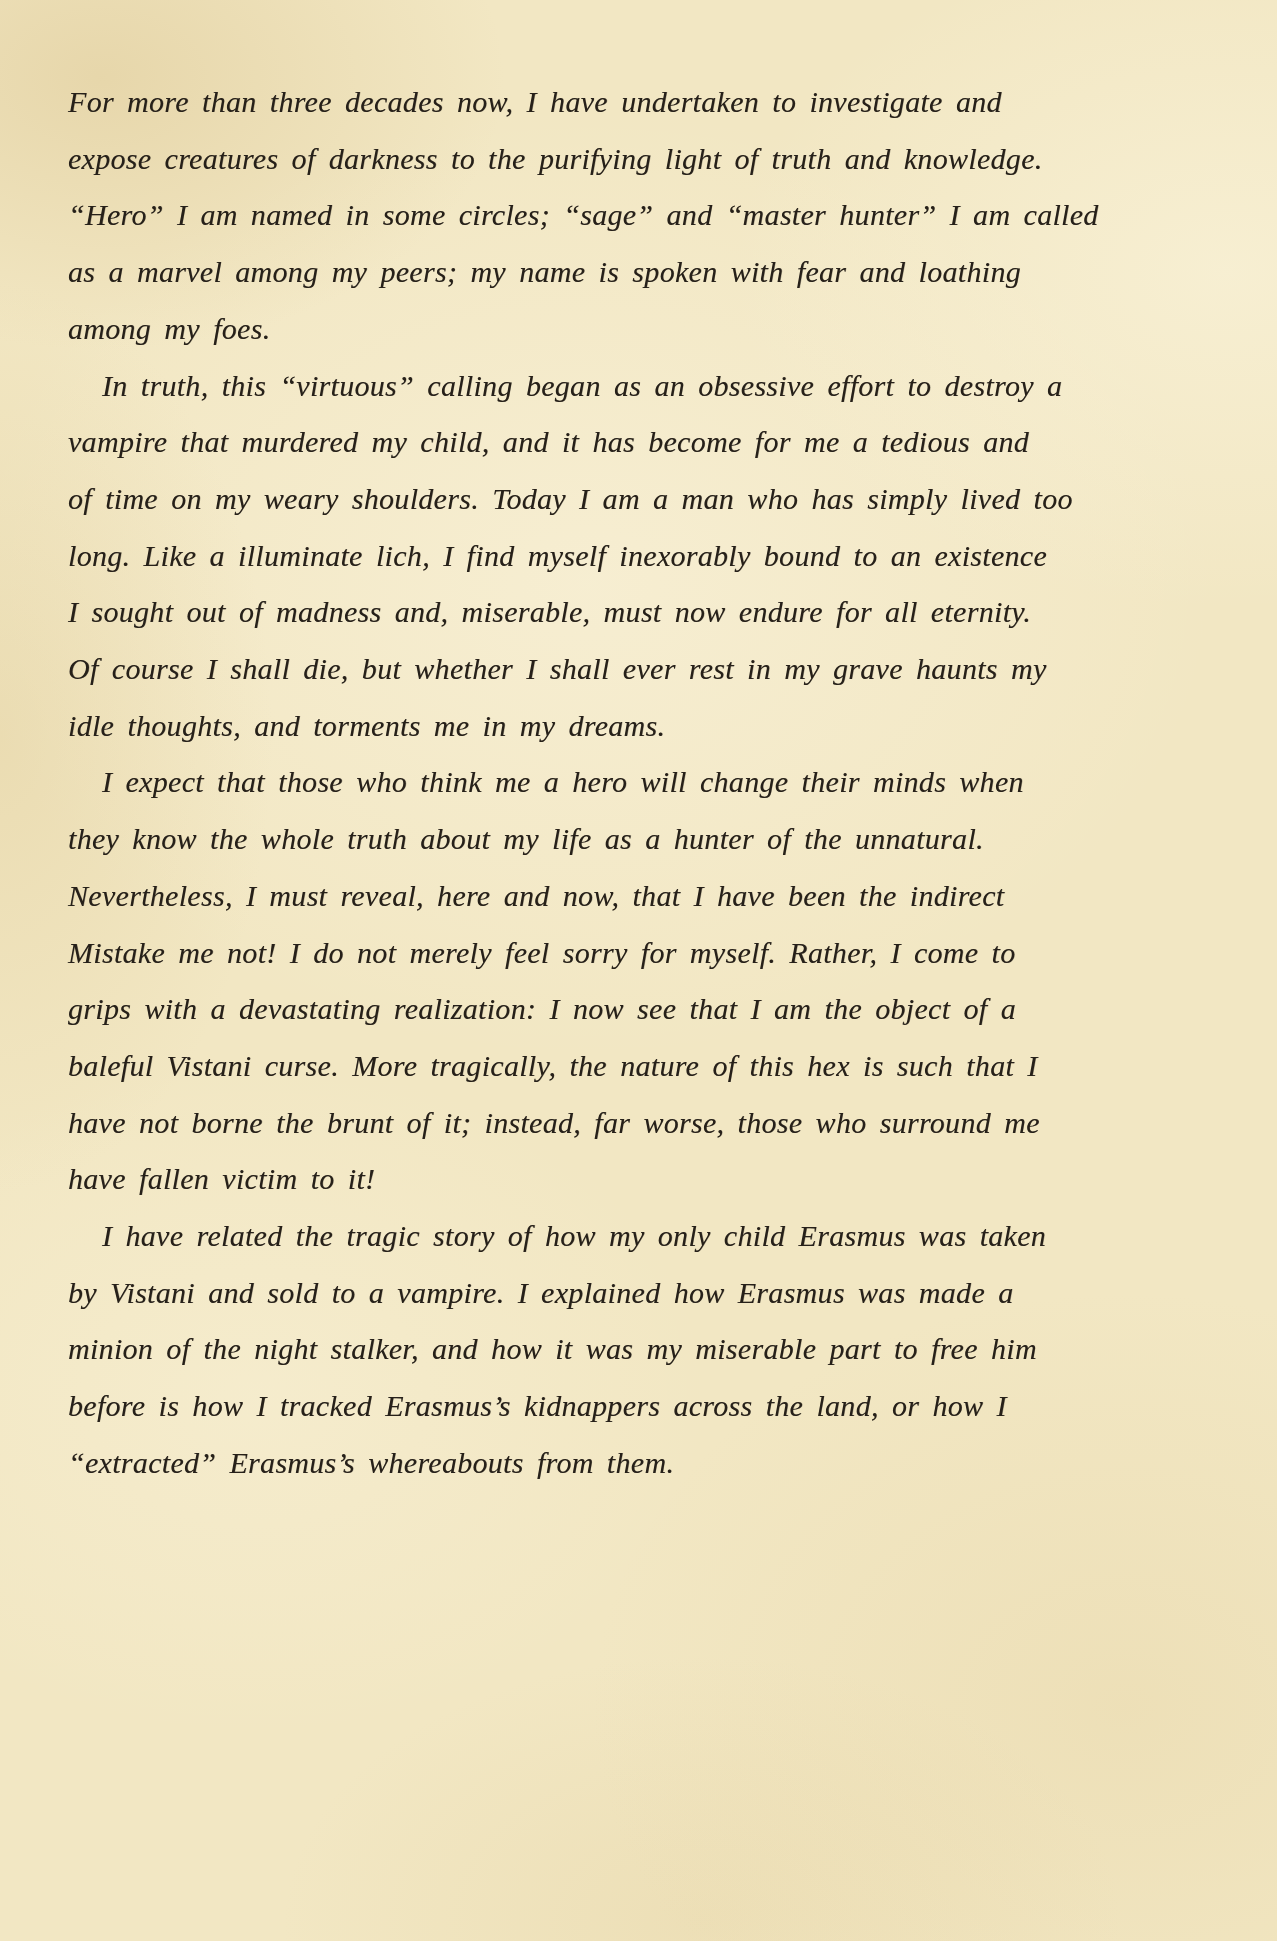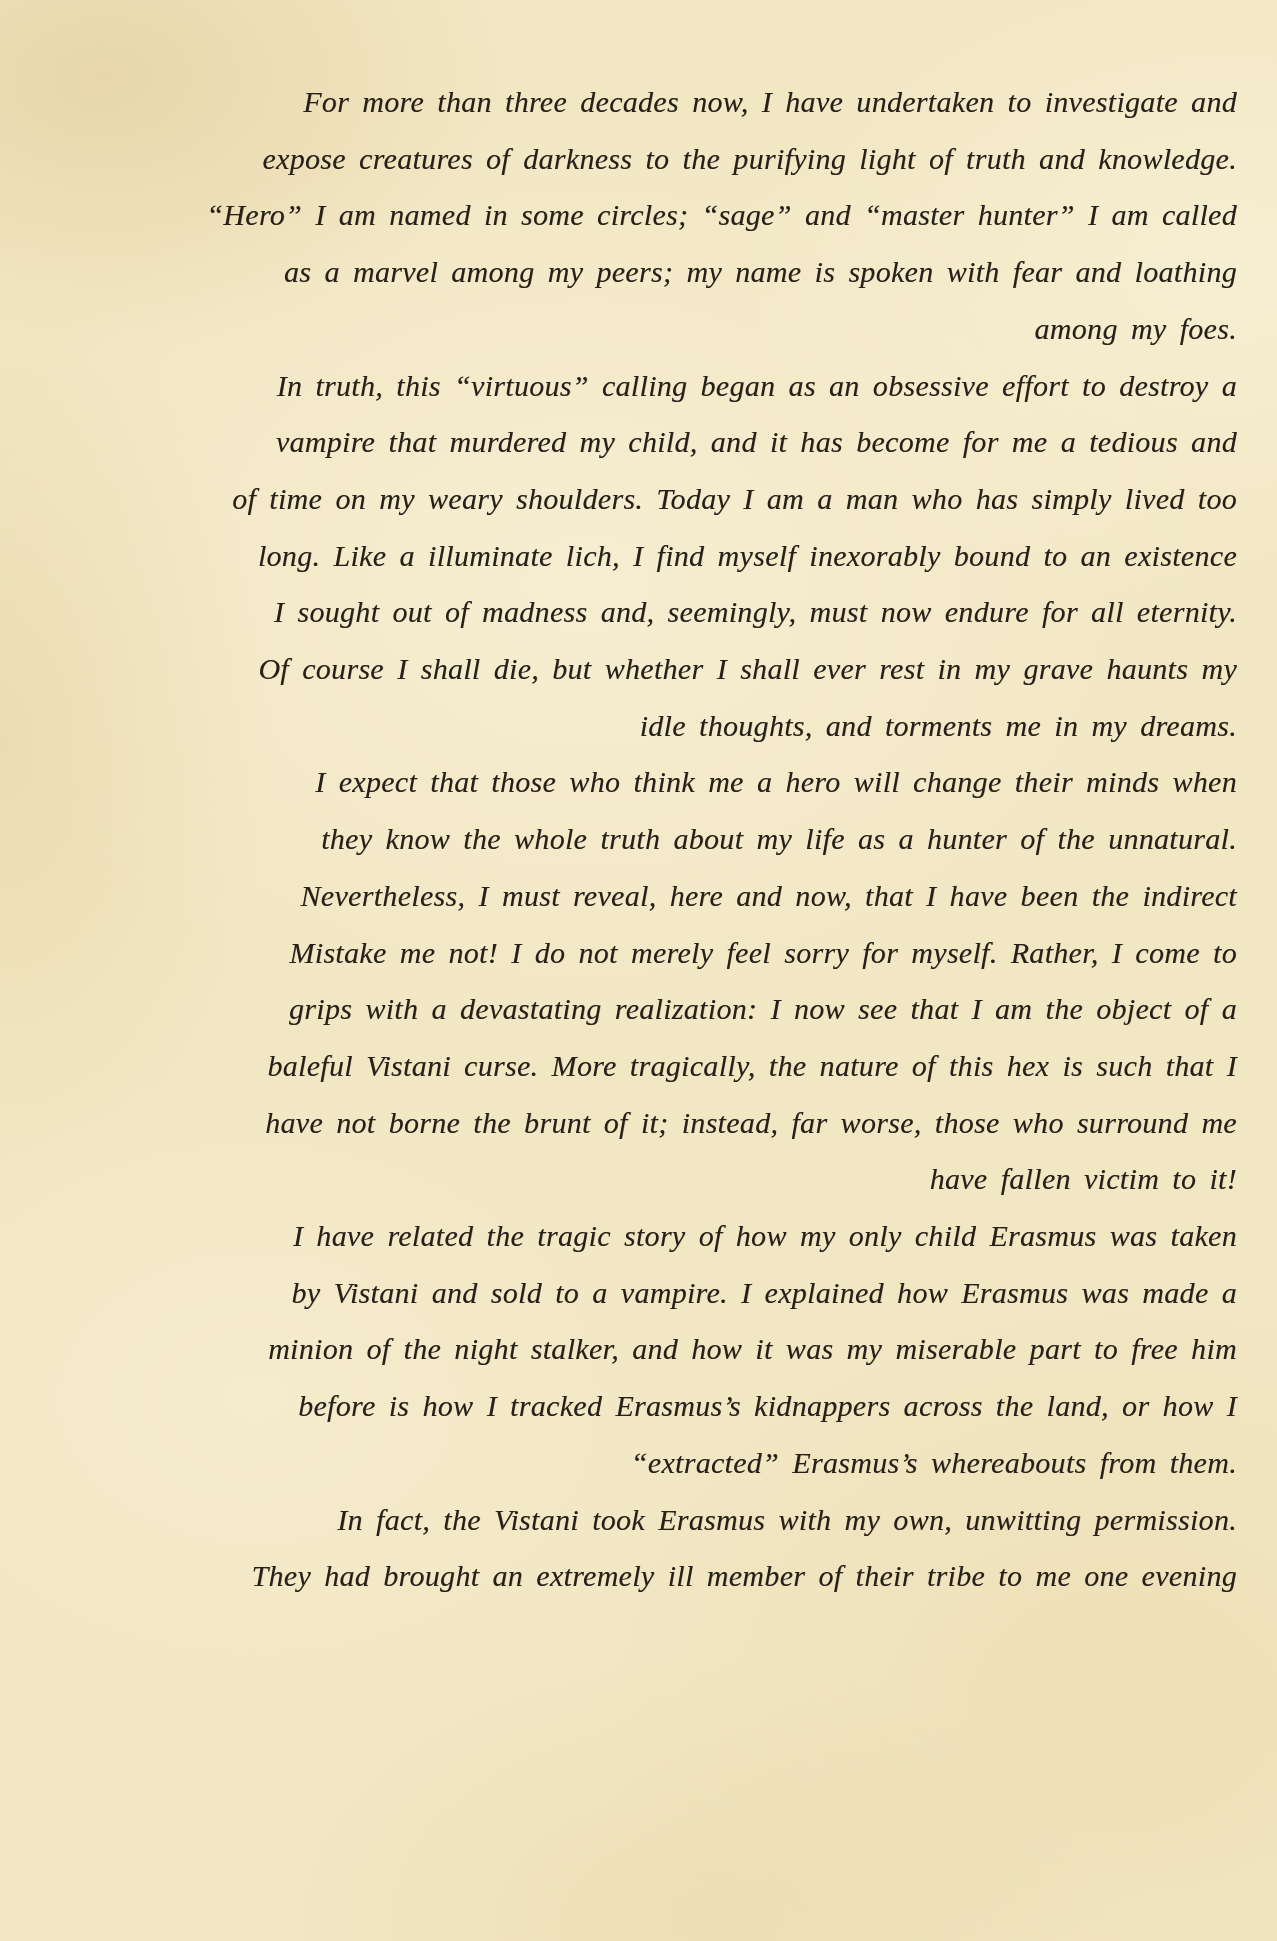--- a/index.html
+++ b/index.html
@@ -20,21 +20,20 @@
     padding: 74px 40px 0 68px;
     background-color: #f2e7c3;
     background-image:
       radial-gradient(ellipse 620px 420px at 8% 4%,  rgba(214,190,134,0.40), rgba(214,190,134,0) 65%),
       radial-gradient(ellipse 420px 700px at 0% 38%, rgba(219,197,142,0.32), rgba(219,197,142,0) 65%),
       radial-gradient(ellipse 760px 520px at 96% 14%, rgba(251,245,222,0.55), rgba(251,245,222,0) 65%),
       radial-gradient(ellipse 900px 680px at 46% 30%, rgba(252,246,227,0.45), rgba(252,246,227,0) 70%),
       radial-gradient(ellipse 700px 520px at 20% 72%, rgba(250,243,219,0.40), rgba(250,243,219,0) 65%),
       radial-gradient(ellipse 820px 640px at 88% 88%, rgba(226,206,156,0.30), rgba(226,206,156,0) 65%),
       radial-gradient(ellipse 600px 380px at 55% 99%, rgba(223,202,150,0.28), rgba(223,202,150,0) 70%);
-    text-align: right;
   }
   .line {
     font-style: italic;
     font-size: 30px;
     line-height: 56.7px;
     color: #262019;
     word-spacing: 0.18em;
     letter-spacing: 0.01em;
     white-space: nowrap;
     text-shadow: 0.4px 0.4px 0 rgba(38,32,25,0.35);
@@ -53,21 +52,21 @@
     <div class="line">“Hero” I am named in some circles; “sage” and “master hunter” I am called</div>
     <div class="line">as a marvel among my peers; my name is spoken with fear and loathing</div>
     <div class="line">among my foes.</div>
   </div>
 
   <div class="para">
     <div class="line indent-first">In truth, this “virtuous” calling began as an obsessive effort to destroy a</div>
     <div class="line">vampire that murdered my child, and it has become for me a tedious and</div>
     <div class="line">of time on my weary shoulders. Today I am a man who has simply lived too</div>
     <div class="line">long. Like a illuminate lich, I find myself inexorably bound to an existence</div>
-    <div class="line">I sought out of madness and, seemingly, must now endure for all eternity.</div>
+    <div class="line">I sought out of madness and, miserable, must now endure for all eternity.</div>
     <div class="line">Of course I shall die, but whether I shall ever rest in my grave haunts my</div>
     <div class="line">idle thoughts, and torments me in my dreams.</div>
   </div>
 
   <div class="para">
     <div class="line indent-first">I expect that those who think me a hero will change their minds when</div>
     <div class="line">they know the whole truth about my life as a hunter of the unnatural.</div>
     <div class="line">Nevertheless, I must reveal, here and now, that I have been the indirect</div>
     <div class="line">Mistake me not! I do not merely feel sorry for myself. Rather, I come to</div>
     <div class="line">grips with a devastating realization: I now see that I am the object of a</div>
@@ -77,18 +76,14 @@
   </div>
 
   <div class="para">
     <div class="line indent-first">I have related the tragic story of how my only child Erasmus was taken</div>
     <div class="line">by Vistani and sold to a vampire. I explained how Erasmus was made a</div>
     <div class="line">minion of the night stalker, and how it was my miserable part to free him</div>
     <div class="line">before is how I tracked Erasmus’s kidnappers across the land, or how I</div>
     <div class="line">“extracted” Erasmus’s whereabouts from them.</div>
   </div>
 
-  <div class="para">
-    <div class="line indent-first">In fact, the Vistani took Erasmus with my own, unwitting permission.</div>
-    <div class="line">They had brought an extremely ill member of their tribe to me one evening</div>
-  </div>
 
 </div>
 
 </body></html>

